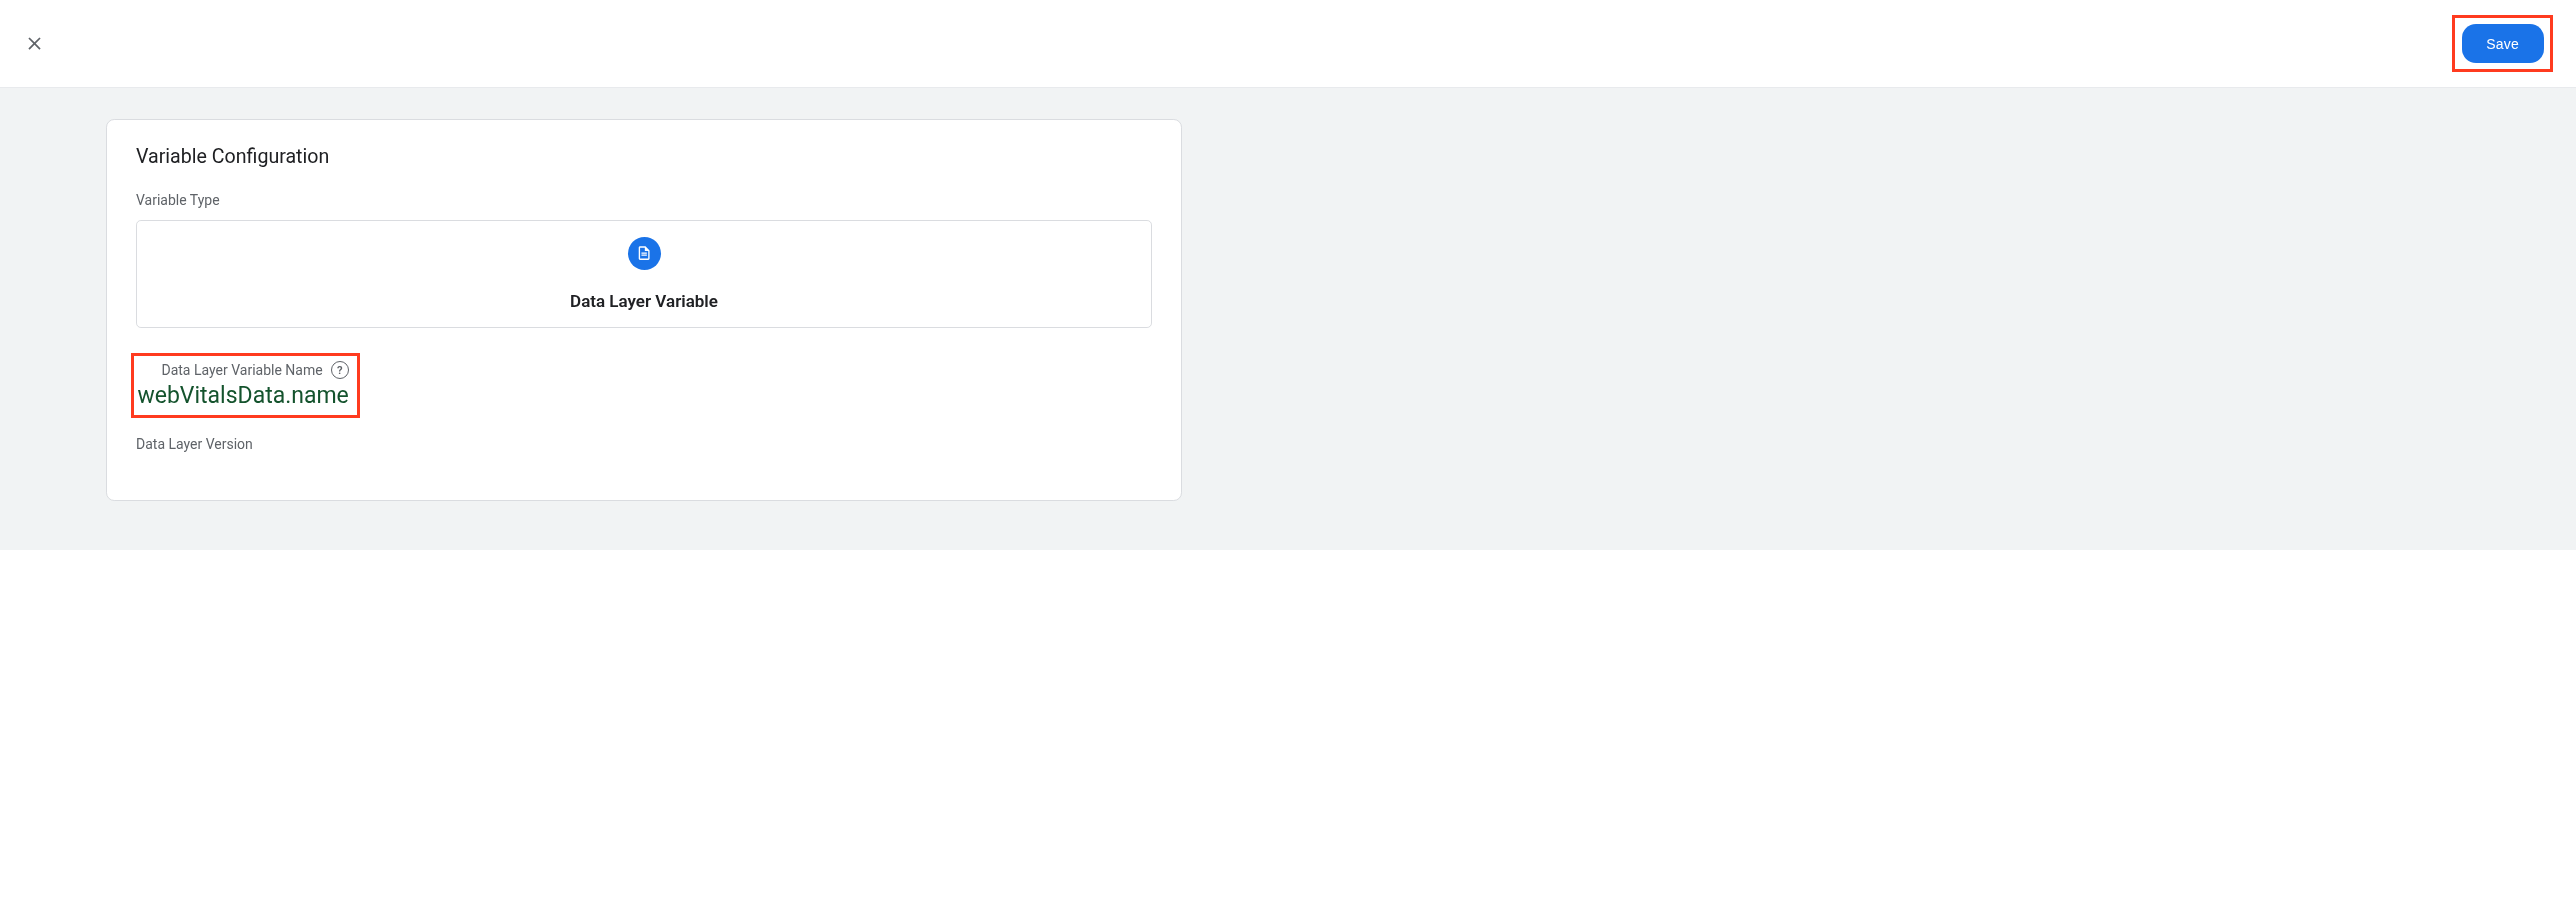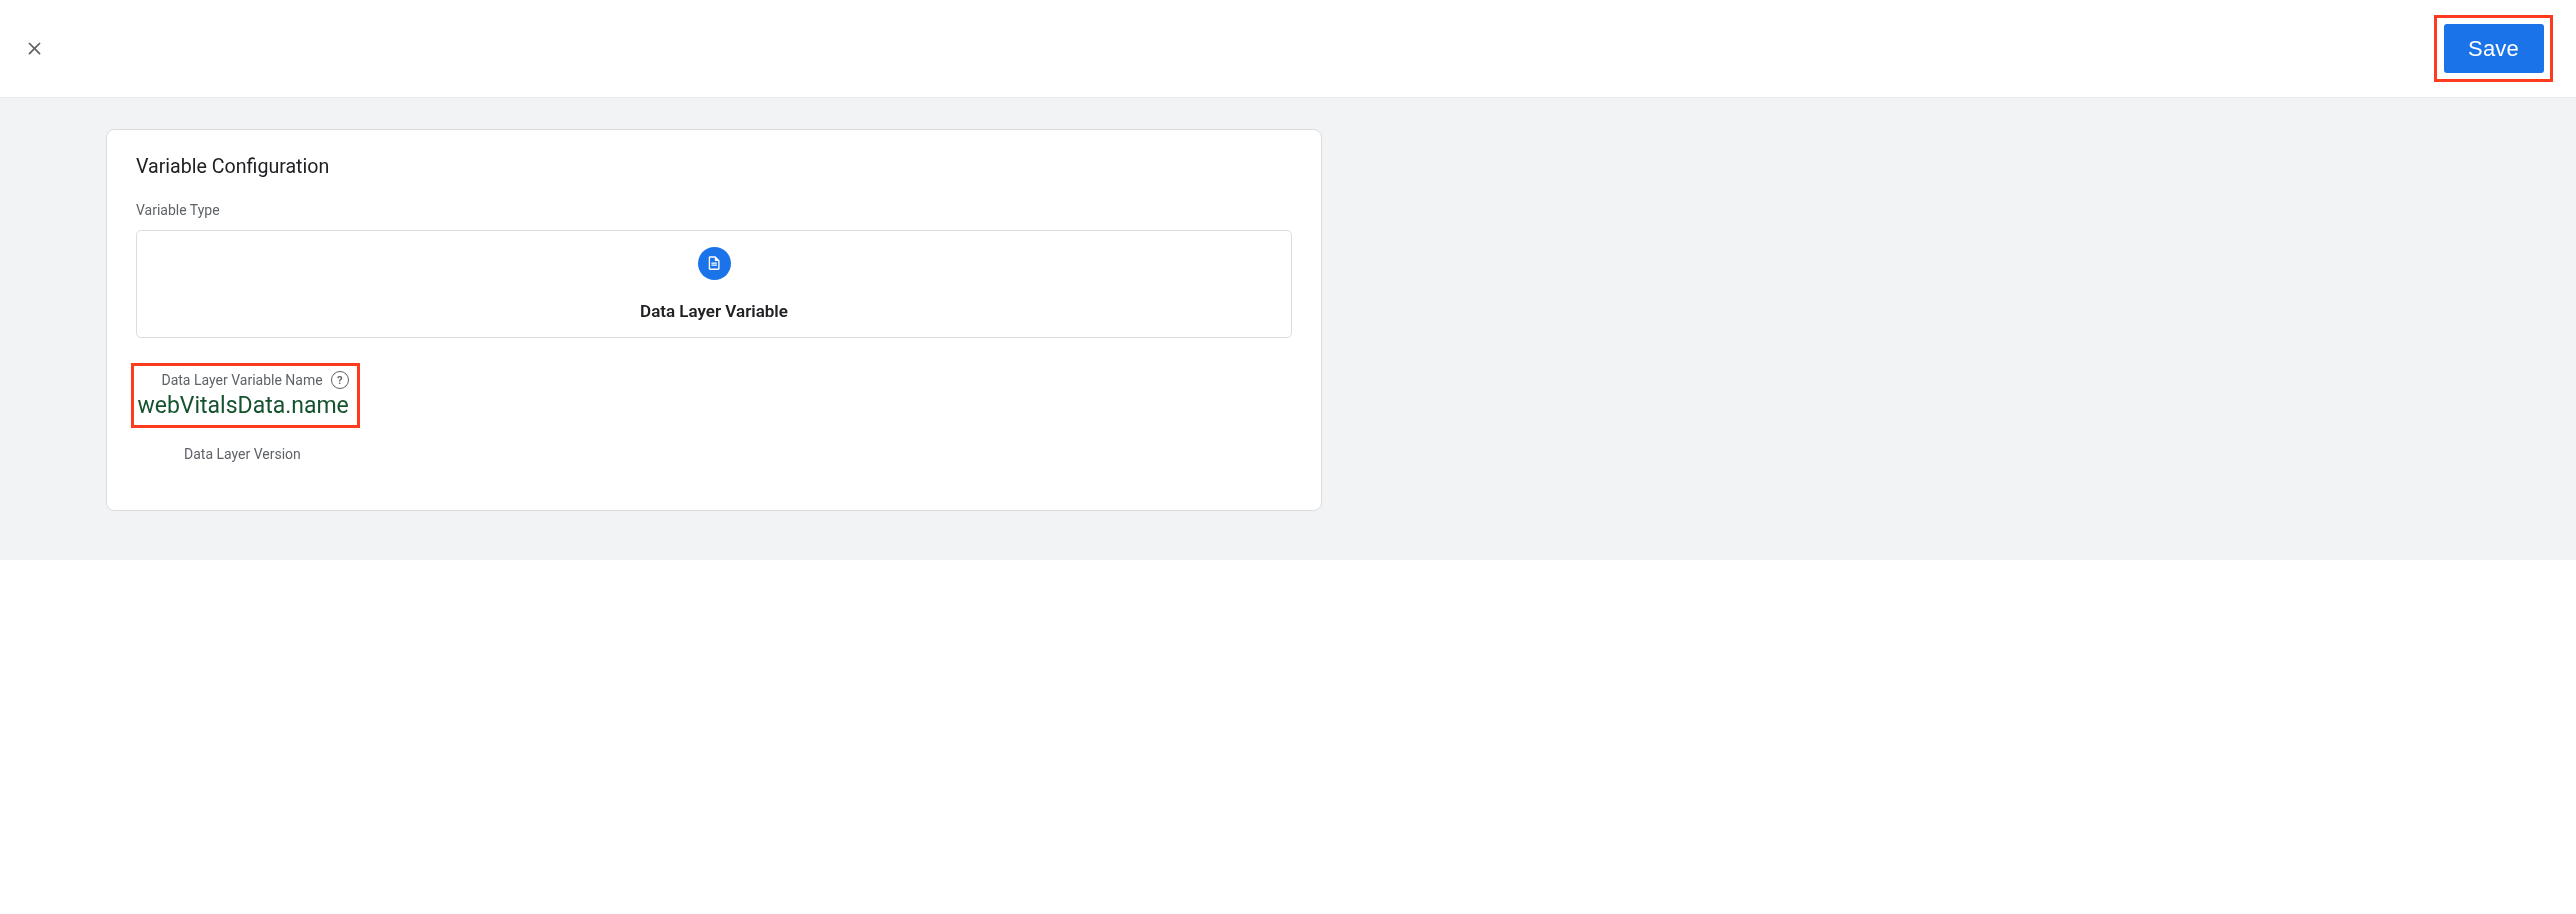--- a/index.html
+++ b/index.html
@@ -64,39 +64,39 @@
 
   .save-highlight {
     border: 3.3px solid #ff3b1f;
     padding: 6.5px;
     flex: 0 0 auto;
   }
   .save-btn {
     background: #1a73e8;
     color: #ffffff;
     border: none;
-    border-radius: 3px;
-    font-size: 22px;
+    border-radius: 14px;
+    font-size: 14px;
     font-weight: 500;
     padding: 11.4px 24.5px;
     cursor: pointer;
     letter-spacing: 0.2px;
   }
 
   
   .body-area {
     background: #f1f3f4;
     padding: 31px 0 49px 0;
     min-height: 391px;
   }
   .card {
     background: #ffffff;
     border: 0.8px solid #dadce0;
     border-radius: 8.2px;
-    width: 1216px;
+    width: 1076px;
     max-width: calc(100% - 212px);
     margin: 0 0 0 106px;
     padding: 24.5px 29px 28px 29px;
   }
   .card-title {
     font-size: 19.6px;
     font-weight: 400;
     color: #202124;
     margin-bottom: 24.5px;
   }
@@ -125,21 +125,21 @@
     display: flex; align-items: center; justify-content: center;
     flex: 0 0 auto;
   }
   .type-icon svg { width: 16.3px; height: 16.3px; fill: #ffffff; }
   .type-name {
     font-size: 17px;
     font-weight: 600;
     color: #202124;
   }
 
-  .field-block { margin-bottom: 19.6px; margin-left: 48px; }
+  .field-block { margin-bottom: 19.6px; }
   .field-label-row {
     display: flex; align-items: center; gap: 8.2px;
     margin-bottom: 3.3px;
     justify-content: flex-end;
   }
   .field-value {
     font-size: 23px;
     color: #14532d;
     font-weight: 400;
   }

